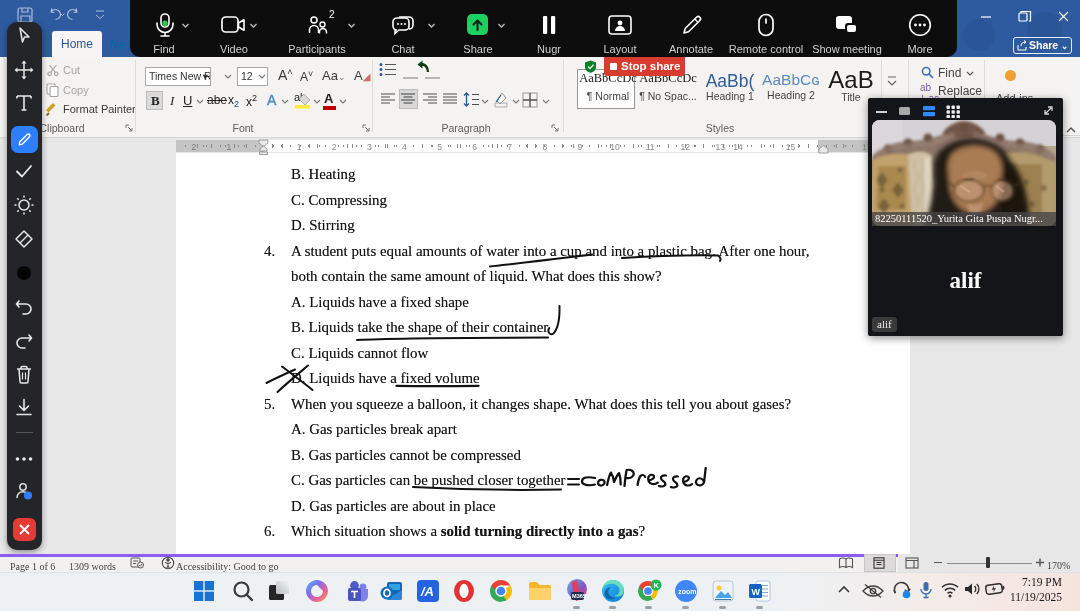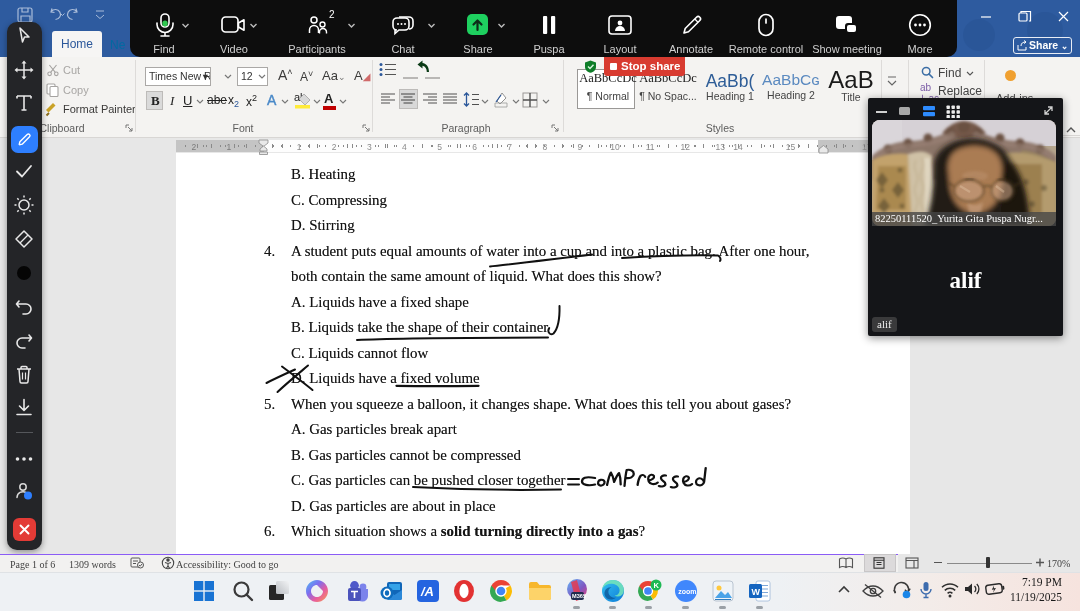--- a/index.html
+++ b/index.html
@@ -24,21 +24,21 @@
 .stylename{font-size:10.5px;color:#444;margin-top:4px}
 
 #greenbanner{z-index:30;left:399px;top:57px;width:205px;height:19px;background:#26bf40;border-radius:0 0 3px 3px;color:#0b2e10;font-weight:bold;font-size:12px;text-align:center;line-height:19px}
 #stopshare{z-index:30;left:604px;top:57px;width:81px;height:19px;background:#d83b30;border-radius:0 0 3px 3px;color:#fff;font-weight:bold;font-size:11.5px;line-height:19px;padding-left:17px}
 
 #ruler{left:0;top:139px;width:1064px;height:14px}
 #page{left:176px;top:153px;width:734px;height:401px;background:#fff}
 .dl{position:absolute;left:291px;font-family:"Liberation Serif",serif;font-size:14.9px;color:#141414;white-space:nowrap;text-shadow:0 0 .5px rgba(20,20,20,.55)}
 .dnum{left:264px}
 
-#statusbar{left:0;top:554px;width:898px;height:18px;background:#f2f1f0;border-top:1px solid #8b5cf6;color:#424242;font-size:10px}
+#statusbar{left:0;top:554px;width:898px;height:18px;background:#f2f1f0;border-top:3px solid #8b5cf6;color:#424242;font-size:10px}
 
 #taskbar{left:0;top:572px;width:1080px;height:39px;background:linear-gradient(90deg,#eef1f4 0 72%,#f3ece9 86%,#f6e3de 100%);border-top:1px solid #dfe2e5}
 .tbi{position:absolute;top:578px;width:26px;height:26px}
 .runline{position:absolute;top:606px;width:7px;height:3px;border-radius:2px;background:#9aa0a6}
 
 #ltoolbar{left:7px;top:22px;width:35px;height:528px;background:#242528;border-radius:10px;box-shadow:0 2px 6px rgba(0,0,0,.4)}
 .tico{position:absolute;left:13px;width:22px;height:22px}
 
 #vpanel{left:868px;top:98px;width:195px;height:238px;background:#141518;border-radius:2px;box-shadow:0 2px 8px rgba(0,0,0,.45)}
 #vidlabel{left:872px;top:212px;width:184px;height:14px;background:rgba(70,70,70,.8);color:#fff;font-size:10.5px;line-height:14px;padding-left:3px;white-space:nowrap;overflow:hidden}
@@ -146,21 +146,21 @@
         <path d="M1.5 3 l3 3 3-3" stroke="#bbb" stroke-width="1.4" fill="none"></path>
       </svg>
     <div class="mlabel" style="left:478px">Share</div>
 
     <svg class="abs" style="left:541px;top:15px" width="16" height="20" viewBox="0 0 16 20">
         <g fill="#fff">
           <rect x="2" y="1" width="4.2" height="18" rx="1"></rect>
           <rect x="10" y="1" width="4.2" height="18" rx="1"></rect>
         </g>
       </svg>
-    <div class="mlabel" style="left:549px">Puspa</div>
+    <div class="mlabel" style="left:549px">Nugr</div>
 
     <svg class="abs" style="left:608px;top:15px" width="24" height="20" viewBox="0 0 24 20">
       <rect x="1" y="1" width="22" height="18" rx="3" fill="none" stroke="#fff" stroke-width="1.6"></rect>
       <circle cx="12" cy="8" r="2.4" fill="#fff"></circle>
         <path d="M7 16 a5 5 0 0 1 10 0 z" fill="#fff"></path>
     </svg>
     <div class="mlabel" style="left:620px">Layout</div>
 
     <svg class="abs" style="left:681px;top:14px" width="22" height="22" viewBox="0 0 22 22">
       <path d="M3 19 l1.2-4.5 L15.5 3.2 a2.3 2.3 0 0 1 3.3 3.3 L7.5 17.8 Z" fill="none" stroke="#fff" stroke-width="1.6" stroke-linejoin="round"></path>

